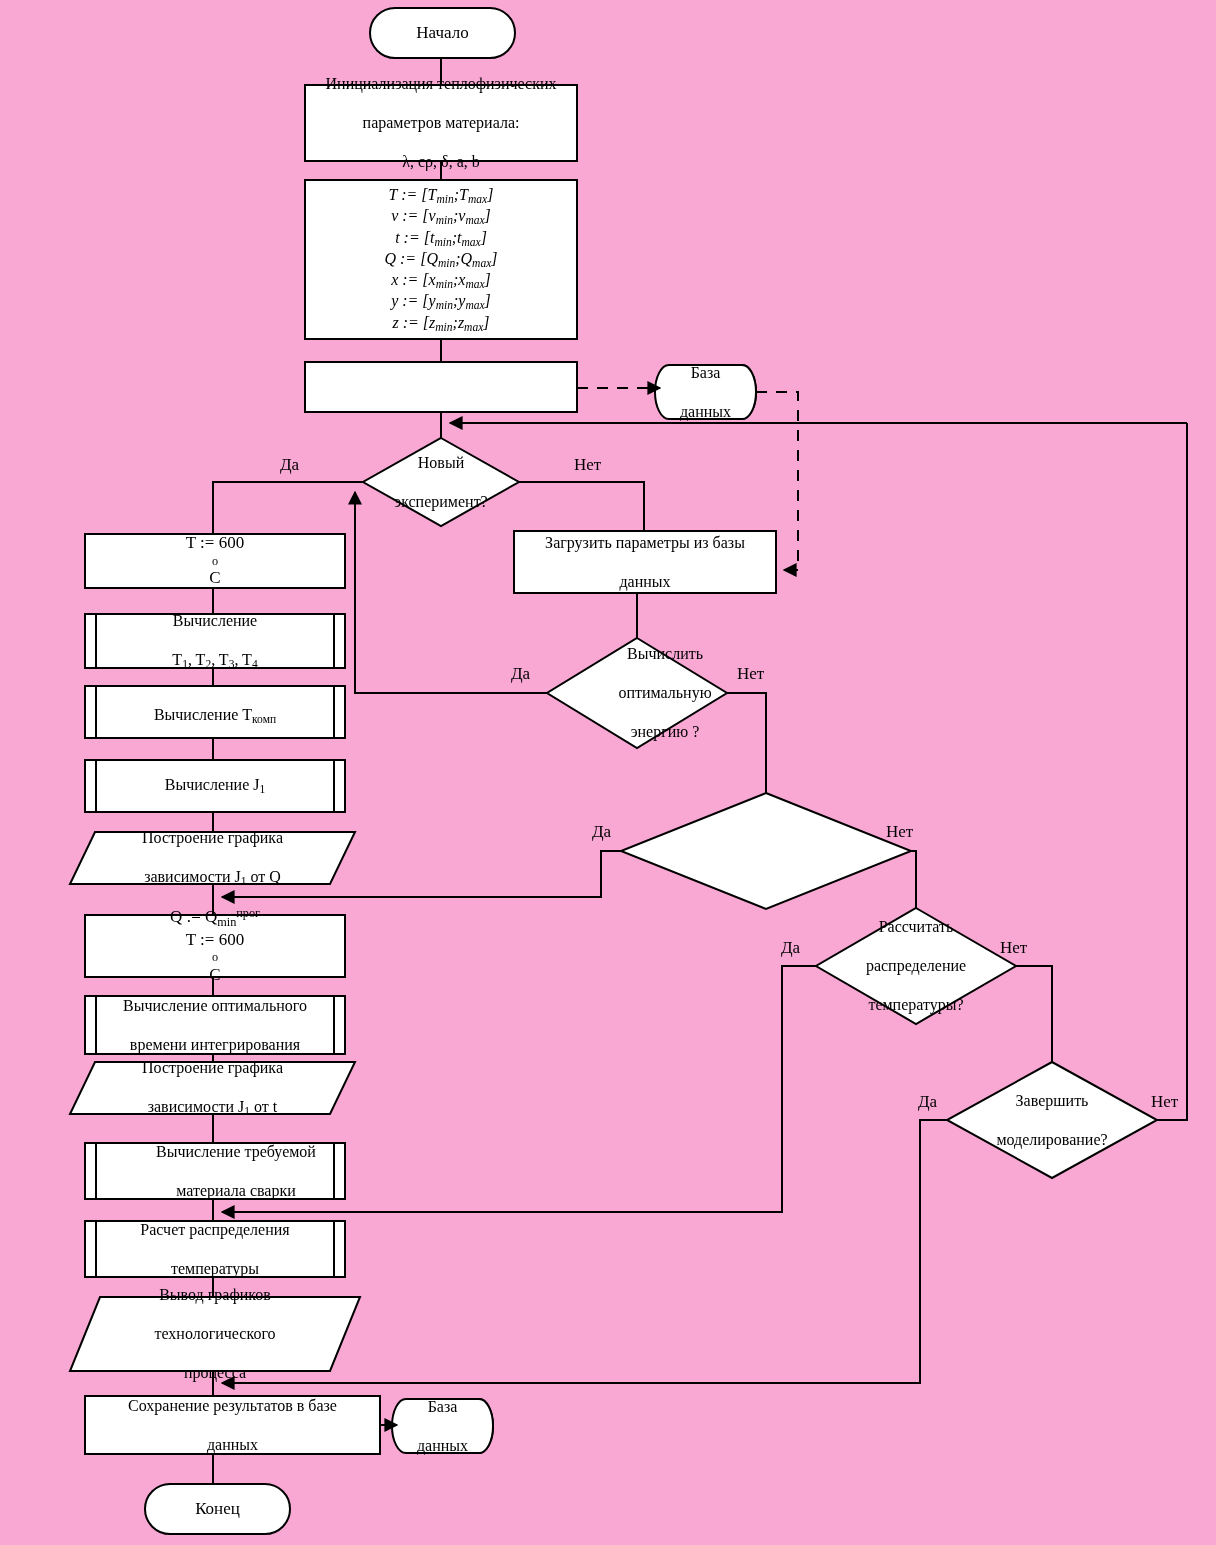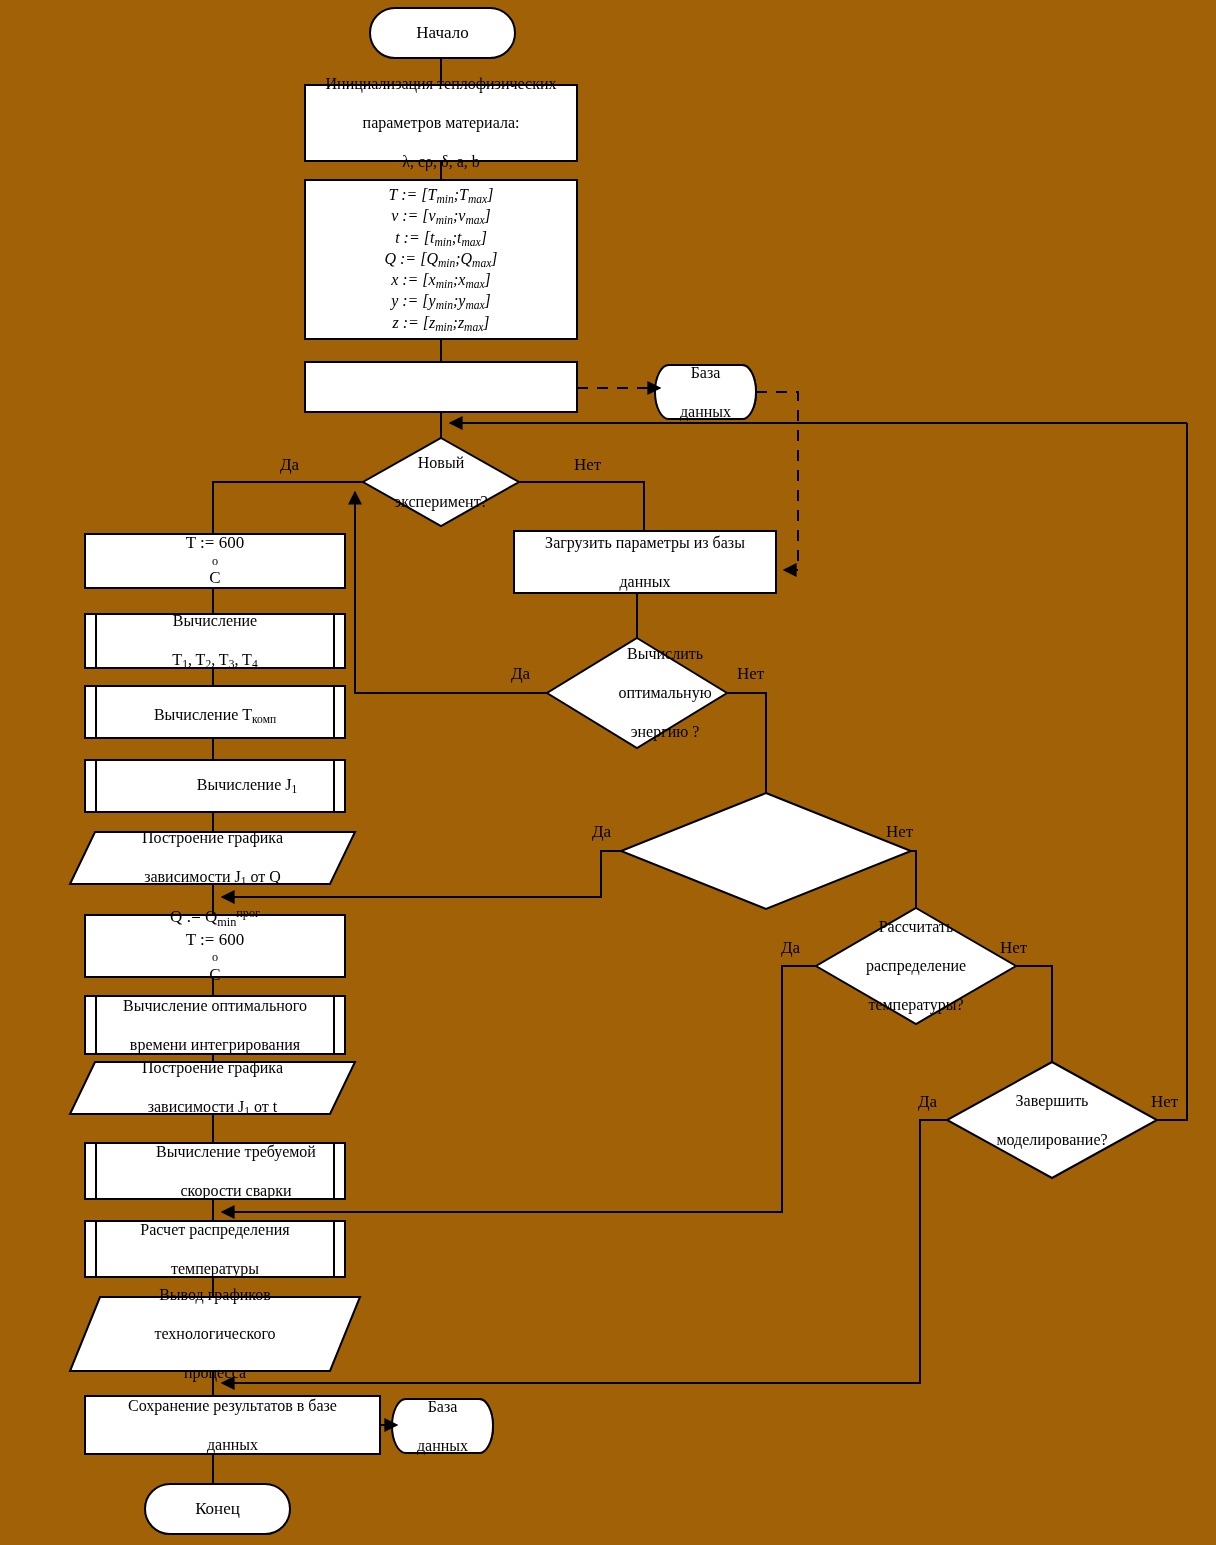--- a/index.html
+++ b/index.html
@@ -1,17 +1,17 @@
 <!DOCTYPE html>
 <html><head>
 <meta charset="utf-8">
 <style>
   html,body{margin:0;padding:0;background:#ffffff;}
   body{font-family:"Liberation Serif", serif;color:#000;}
-  #chart-root{position:relative;width:1216px;height:1545px;background:#a16207;overflow:hidden;}
+  #chart-root{position:relative;width:1216px;height:1545px;background:#f9a8d4;overflow:hidden;}
   #chart-svg{position:absolute;left:0;top:0;width:1216px;height:1545px;}
   .nodetext{
     position:absolute;display:flex;align-items:center;justify-content:center;
     text-align:center;line-height:1.22;color:#000;pointer-events:none;
     font-family:"Liberation Serif", serif;
   }
   .nodetext span{display:block;width:100%;}
   .fs17{font-size:17px;}
   .fs16{font-size:16px;}
   .edgelabel{
@@ -220,21 +220,21 @@
     <span>
       <span>Вычисление</span><br>
       T<sub>1</sub>, T<sub>2</sub>, T<sub>3</sub>, T<sub>4</sub>
     </span>
   </div>
 
   <div class="nodetext fs16" style="left:96px;top:686px;width:238px;height:59px;">
     <span>Вычисление T<sub>комп</sub></span>
   </div>
 
-  <div class="nodetext fs16" style="left:96px;top:760px;width:238px;height:52px;padding-left:32px;">
+  <div class="nodetext fs16" style="left:96px;top:760px;width:238px;height:52px;">
     <span>Вычисление J<sub>1</sub></span>
   </div>
 
   <div class="nodetext fs16" style="left:80px;top:832px;width:265px;height:52px;">
     <span>
       <span>Построение графика</span><br>
       зависимости J<sub>1</sub> от Q
     </span>
   </div>
 
@@ -272,21 +272,21 @@
     <span>
       <span>Рассчитать</span><br>
       <span>распределение</span><br>
       <span>температуры?</span>
     </span>
   </div>
 
   <div class="nodetext fs16" style="left:96px;top:1143px;width:280px;height:56px;">
     <span>
       <span>Вычисление требуемой</span><br>
-      <span>скорости сварки</span>
+      <span>материала сварки</span>
     </span>
   </div>
 
   <div class="nodetext fs16" style="left:96px;top:1221px;width:238px;height:56px;">
     <span>
       <span>Расчет распределения</span><br>
       <span>температуры</span>
     </span>
   </div>
 

